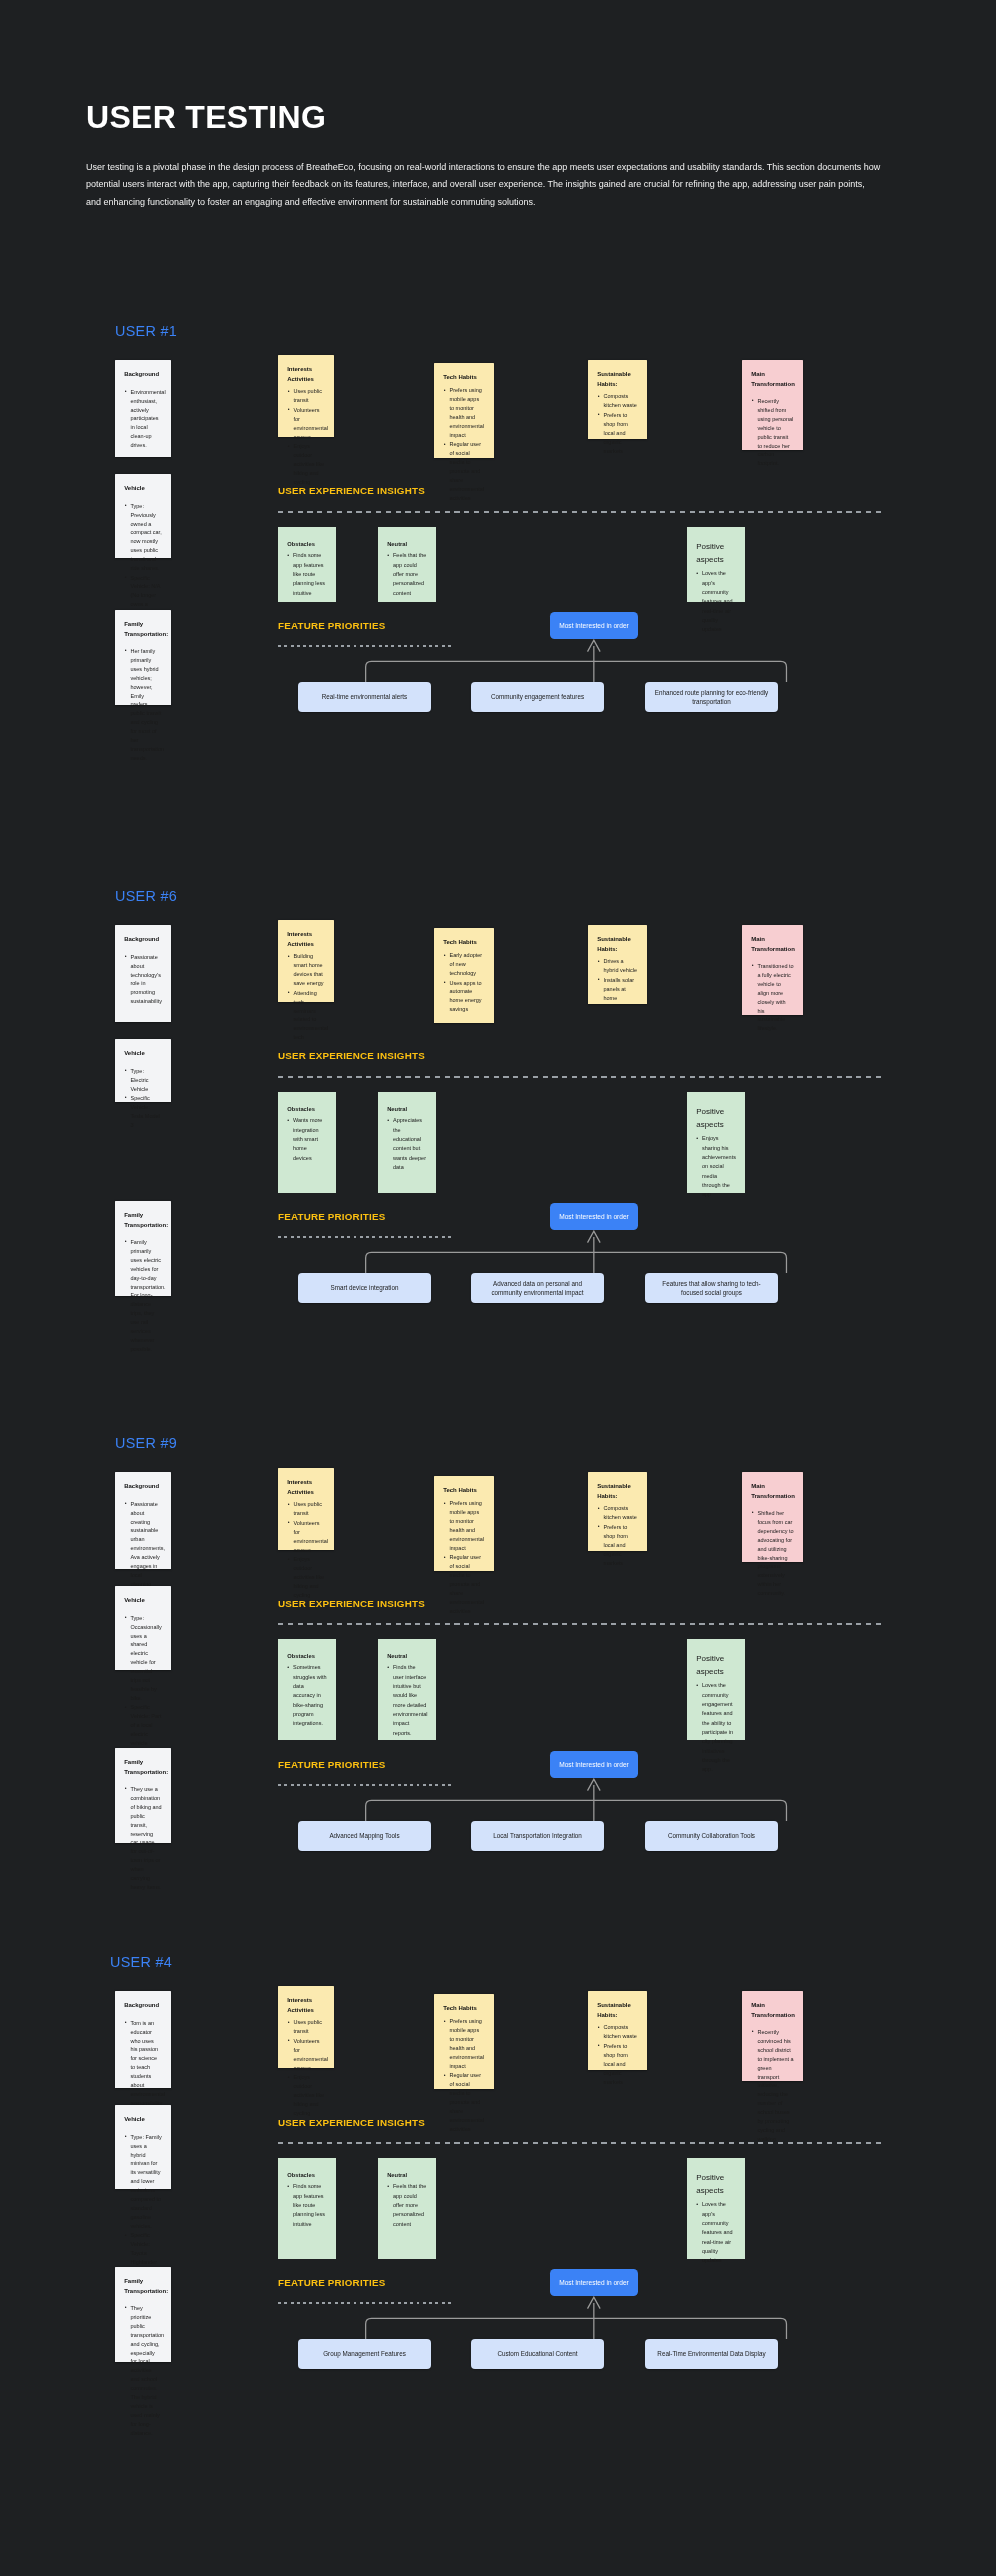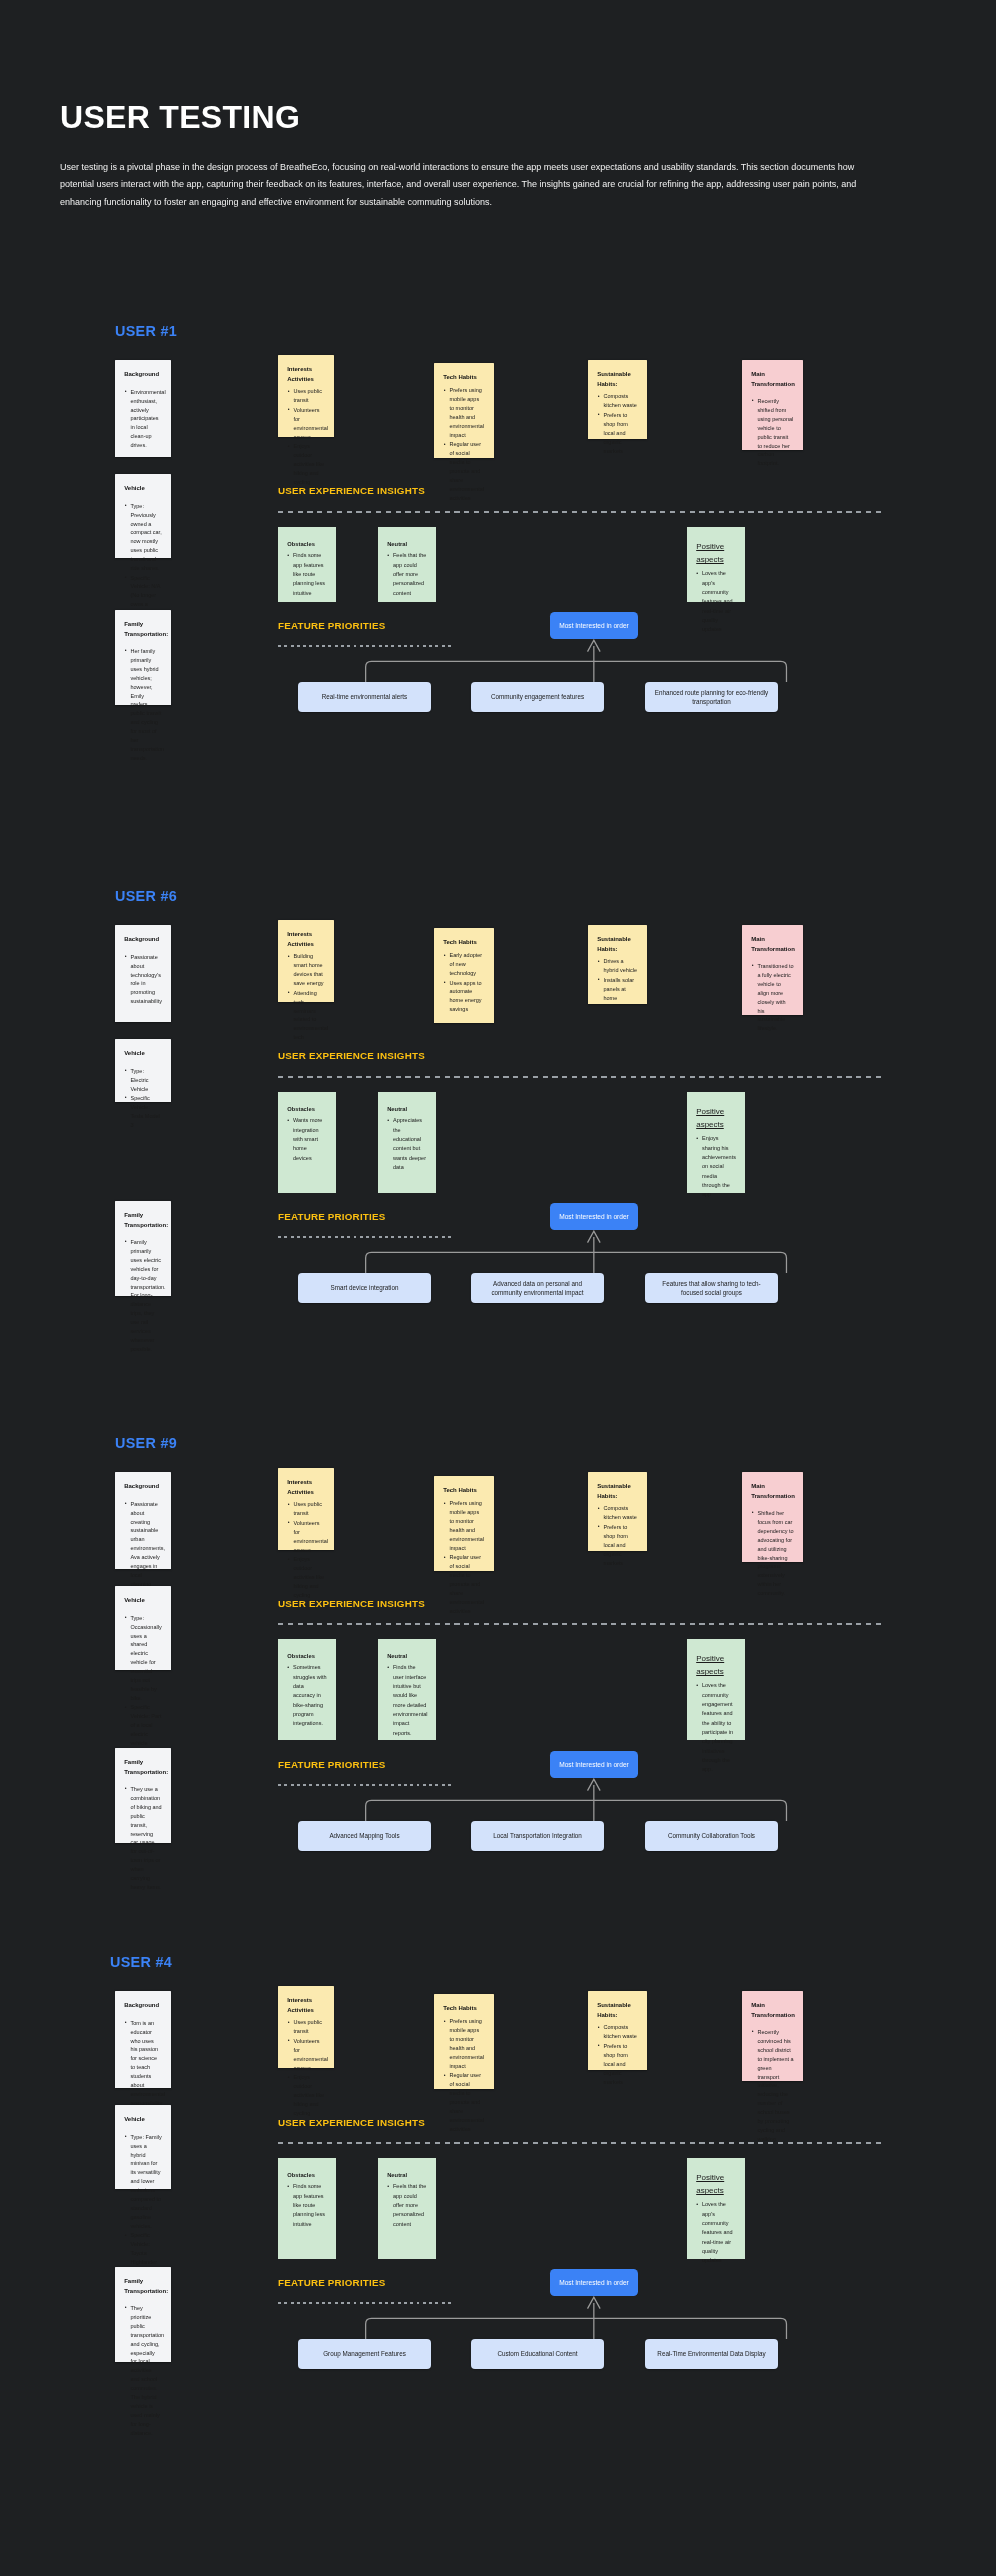--- a/index.html
+++ b/index.html
@@ -8,41 +8,41 @@
     width:996px;
     min-height:2576px;
     font-family:"Liberation Sans", sans-serif;
     color:#ffffff;
     position:relative;
     overflow-x:hidden;
   }
   .page { position:relative; width:996px; min-height:2576px; padding:0; }
 
   
-  .header { padding:101px 115px 0 60px; }
+  .header { padding:101px 115px 0 86px; }
   .title {
     font-size:32px;
     font-weight:bold;
     letter-spacing:0.3px;
     line-height:1.05;
     color:#ffffff;
     font-family:"Liberation Sans", sans-serif;
   }
   .intro {
     margin-top:24px;
     font-size:9px;
     line-height:1.95;
     color:#f2f2f2;
     max-width:813px;
     font-weight:400;
   }
   .user-label {
     color:#3b82f6;
     font-size:14.4px;
-    font-weight:bold;
+    font-weight:normal;
     letter-spacing:0.3px;
     margin-bottom:14.4px;
   }
   .card {
     border-radius:0.6px;
     padding:10.4px 9.2px 11.5px 9.2px;
     color:#1b1b1b;
     font-size:5.5px;
     line-height:1.55;
     box-shadow:0 0.6px 1.7px rgba(0,0,0,0.35);
@@ -93,21 +93,21 @@
   }
 
   
   .insight-card {
     padding:12.7px 9.2px;
     font-size:5.5px;
     line-height:1.7;
     color:#1b1b1b;
   }
   .insight-card .ih { font-weight:bold; font-size:5.8px; margin-bottom:1.7px; }
-  .insight-card .ih.big { font-weight:normal; font-size:8px; margin-bottom:2.3px;text-decoration:underline; }
+  .insight-card .ih.big { font-weight:normal; font-size:8px; margin-bottom:2.3px; }
   .insight-card ul { list-style:none; }
   .insight-card ul li { position:relative; padding-left:5.8px; }
   .insight-card ul li::before { content:"\2022"; position:absolute; left:0; top:-0.6px; }
 
   
   .chip {
     background:#d3e2fb;
     color:#1b1b1b;
     border-radius:4px;
     font-size:6.3px;

